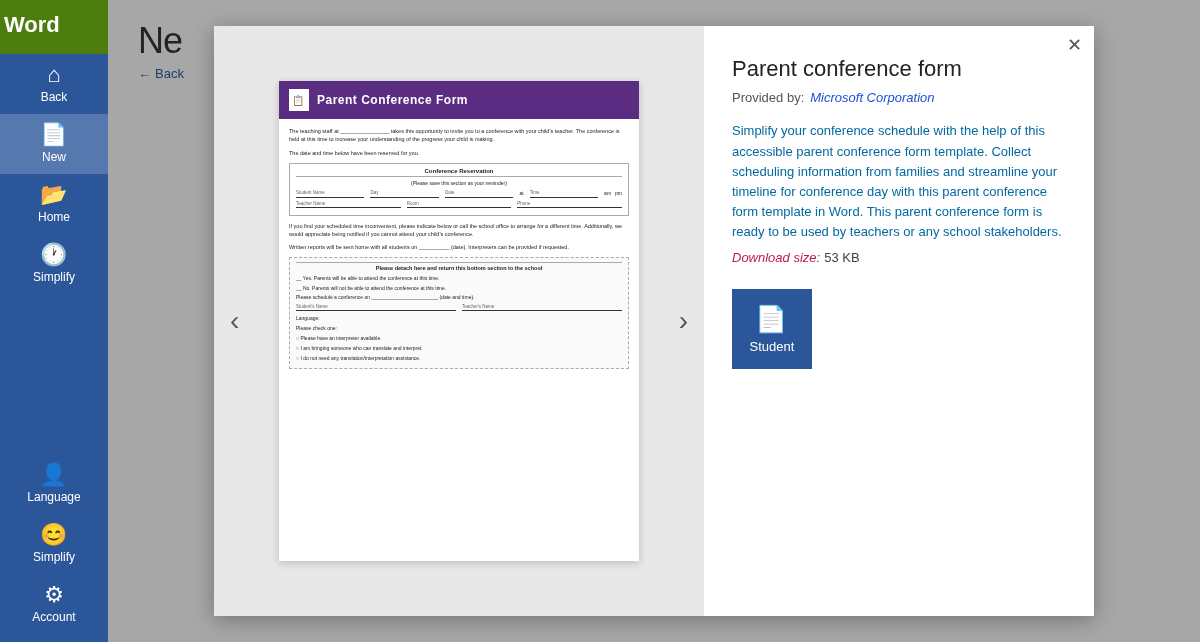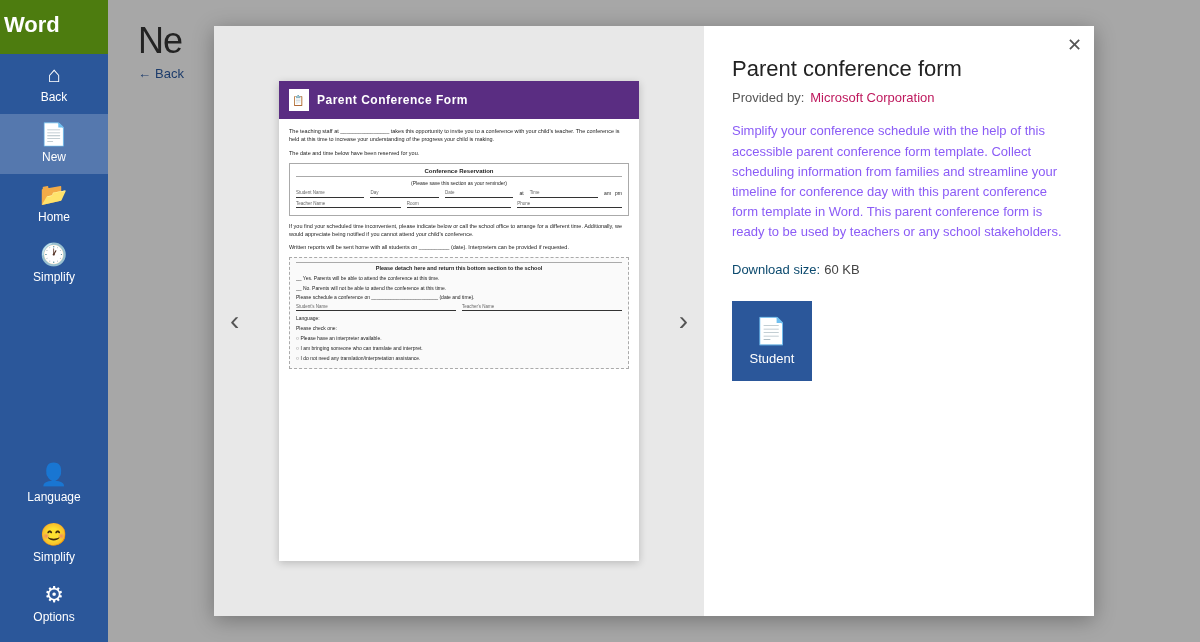--- a/index.html
+++ b/index.html
@@ -284,39 +284,41 @@
     }
     .modal-provider {
       font-size: 13px;
       color: #555;
       margin-bottom: 16px;
       display: flex;
       align-items: flex-start;
       gap: 6px;
     }
     .modal-provider-link {
-      color: #be185d;
-      cursor: pointer;
+      color: #1d4ed8;
+      cursor: pointer;
+      font-style: italic;
     }
     .modal-description {
       font-size: 13px;
-      color: #8b5cf6;
+      color: #0369a1;
       line-height: 1.55;
-      margin-bottom: 20px;
+      margin-bottom: 8px;
     }
     .modal-download {
       font-size: 13px;
       color: #444;
       margin-bottom: 24px;
       display: flex;
       align-items: center;
       gap: 4px;
     }
     .modal-download-label {
-      color: #0c4a6e;
+      color: #be185d;
+      font-style: italic;
     }
     .create-btn {
       width: 80px;
       height: 80px;
       background: #2b579a;
       border: none;
       cursor: pointer;
       display: flex;
       flex-direction: column;
       align-items: center;
@@ -356,21 +358,21 @@
     <div class="sidebar-item">
       <span class="sidebar-icon">👤</span>
       <span>Language</span>
     </div>
     <div class="sidebar-item">
       <span class="sidebar-icon">😊</span>
       <span>Simplify</span>
     </div>
     <div class="sidebar-item">
       <span class="sidebar-icon">⚙</span>
-      <span>Options</span>
+      <span>Account</span>
     </div>
   </div>
 </div>
 
 <div class="main">
   <div class="main-header">
     <div class="main-title">Ne</div>
     <div class="back-link">
       <span>←</span>
       <span>Back</span>
@@ -456,21 +458,21 @@
 
       <div class="modal-info">
         <div class="modal-template-title">Parent conference form</div>
         <div class="modal-provider">
           <span>Provided by:</span>
           <span class="modal-provider-link">Microsoft Corporation</span>
         </div>
         <div class="modal-description">Simplify your conference schedule with the help of this accessible parent conference form template. Collect scheduling information from families and streamline your timeline for conference day with this parent conference form template in Word. This parent conference form is ready to be used by teachers or any school stakeholders.</div>
         <div class="modal-download">
           <span class="modal-download-label">Download size:</span>
-          <span>60 KB</span>
+          <span>53 KB</span>
         </div>
         <button class="create-btn">
           <span class="create-btn-icon">📄</span>
           <span>Student</span>
         </button>
       </div>
     </div>
   </div>
 </div>
 

